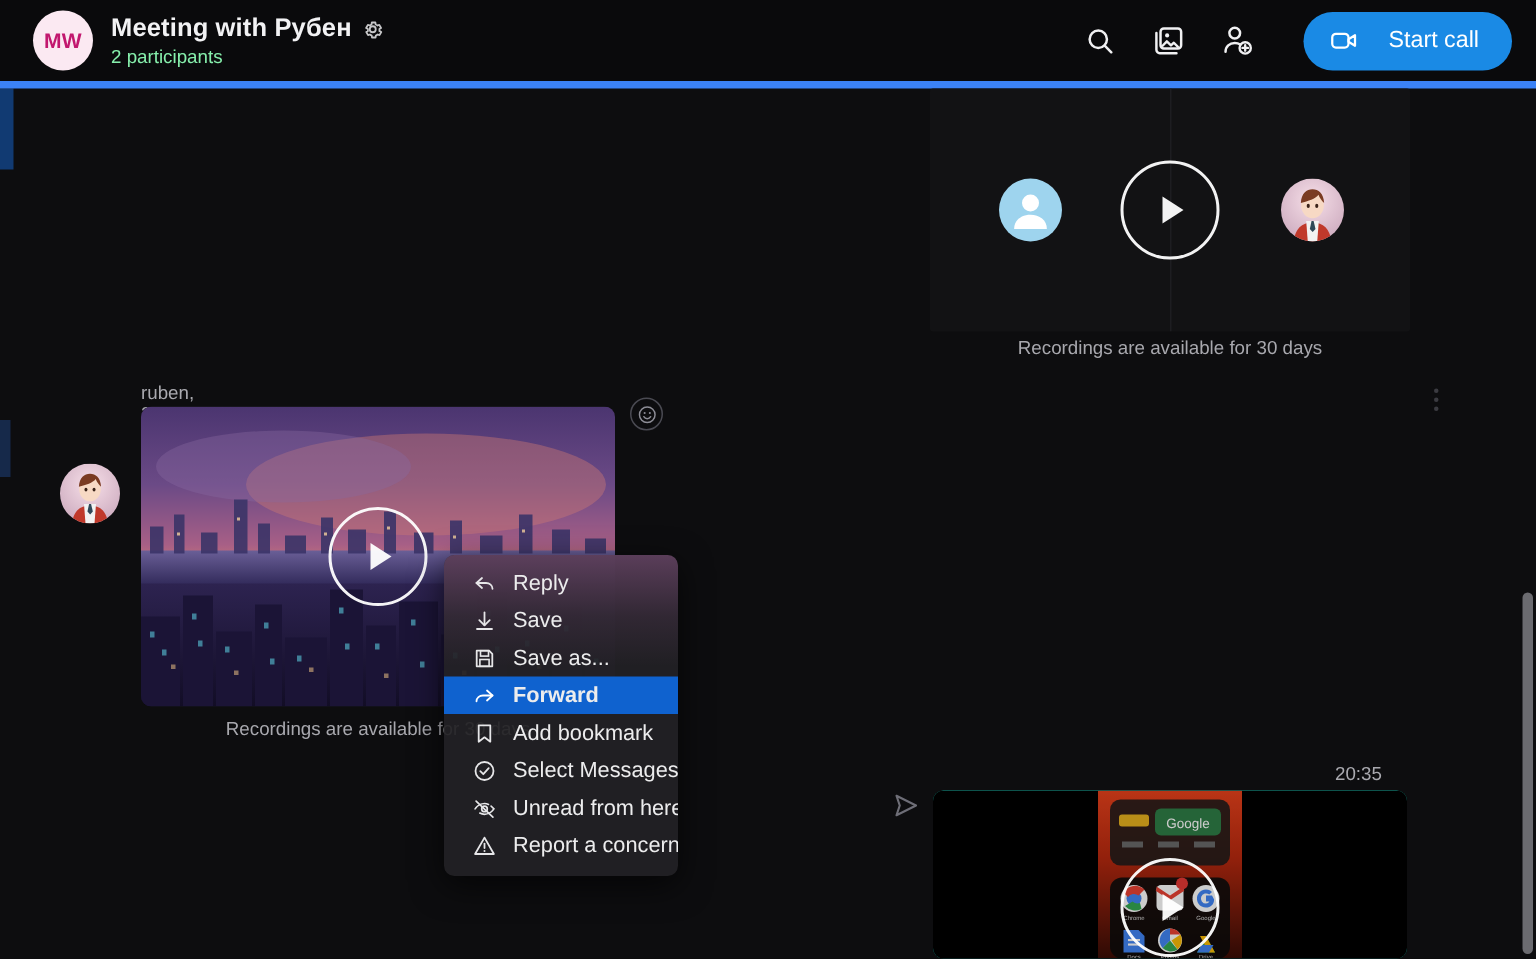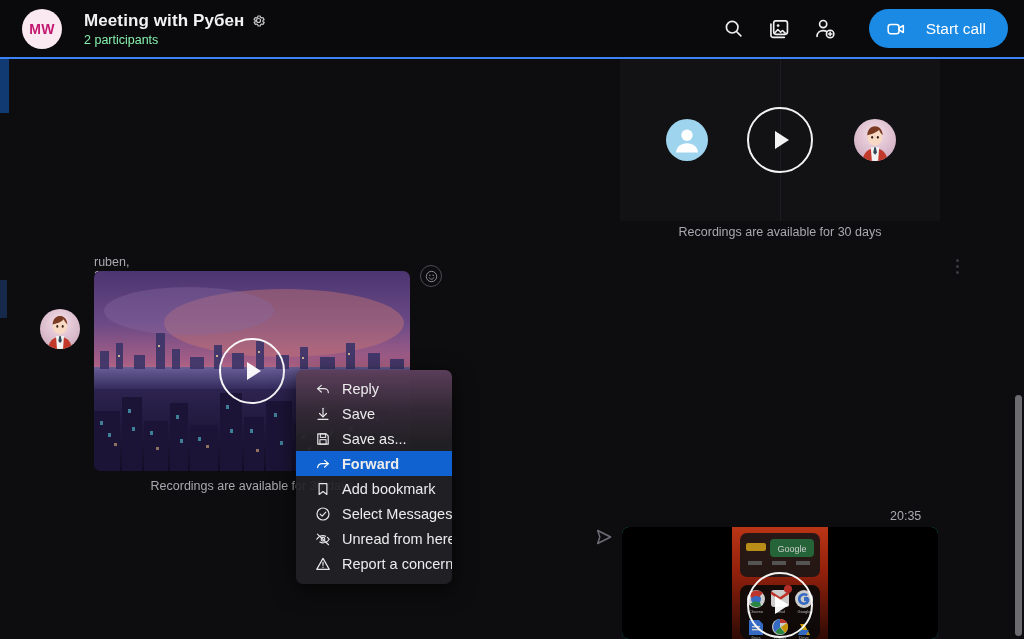--- a/index.html
+++ b/index.html
@@ -28,31 +28,31 @@
     background: #16294a;
   }
 
   
   .header {
     position: absolute; left: 0; top: 0;
     width: 1024px; height: 59px;
     background: #0a0a0c;
     display: flex; align-items: center;
     padding-left: 22px; padding-right: 16px;
-    border-bottom: 2px solid #3b82f6;
+    border-bottom: 5px solid #3b82f6;
   }
   .hdr-avatar {
     width: 40px; height: 40px; border-radius: 50%;
     background: #fbe9f2;
     display: flex; align-items: center; justify-content: center;
     font-size: 14px; font-weight: bold; color: #c2186f;
     letter-spacing: .3px;
     flex: 0 0 auto;
   }
-  .hdr-text { margin-left: 22px; flex: 0 0 auto; }
+  .hdr-text { margin-left: 12px; flex: 0 0 auto; }
   .hdr-title-row { display: flex; align-items: center; gap: 7px; }
   .hdr-title {
     font-size: 17px; font-weight: bold; color: #f2f2f4;
     letter-spacing: .1px;
   }
   .hdr-gear { width: 15px; height: 15px; display: block; opacity: .85; }
   .hdr-sub {
     font-size: 12.5px; color: #86efac; margin-top: 2px;
   }
   .hdr-spacer { flex: 1 1 auto; }

